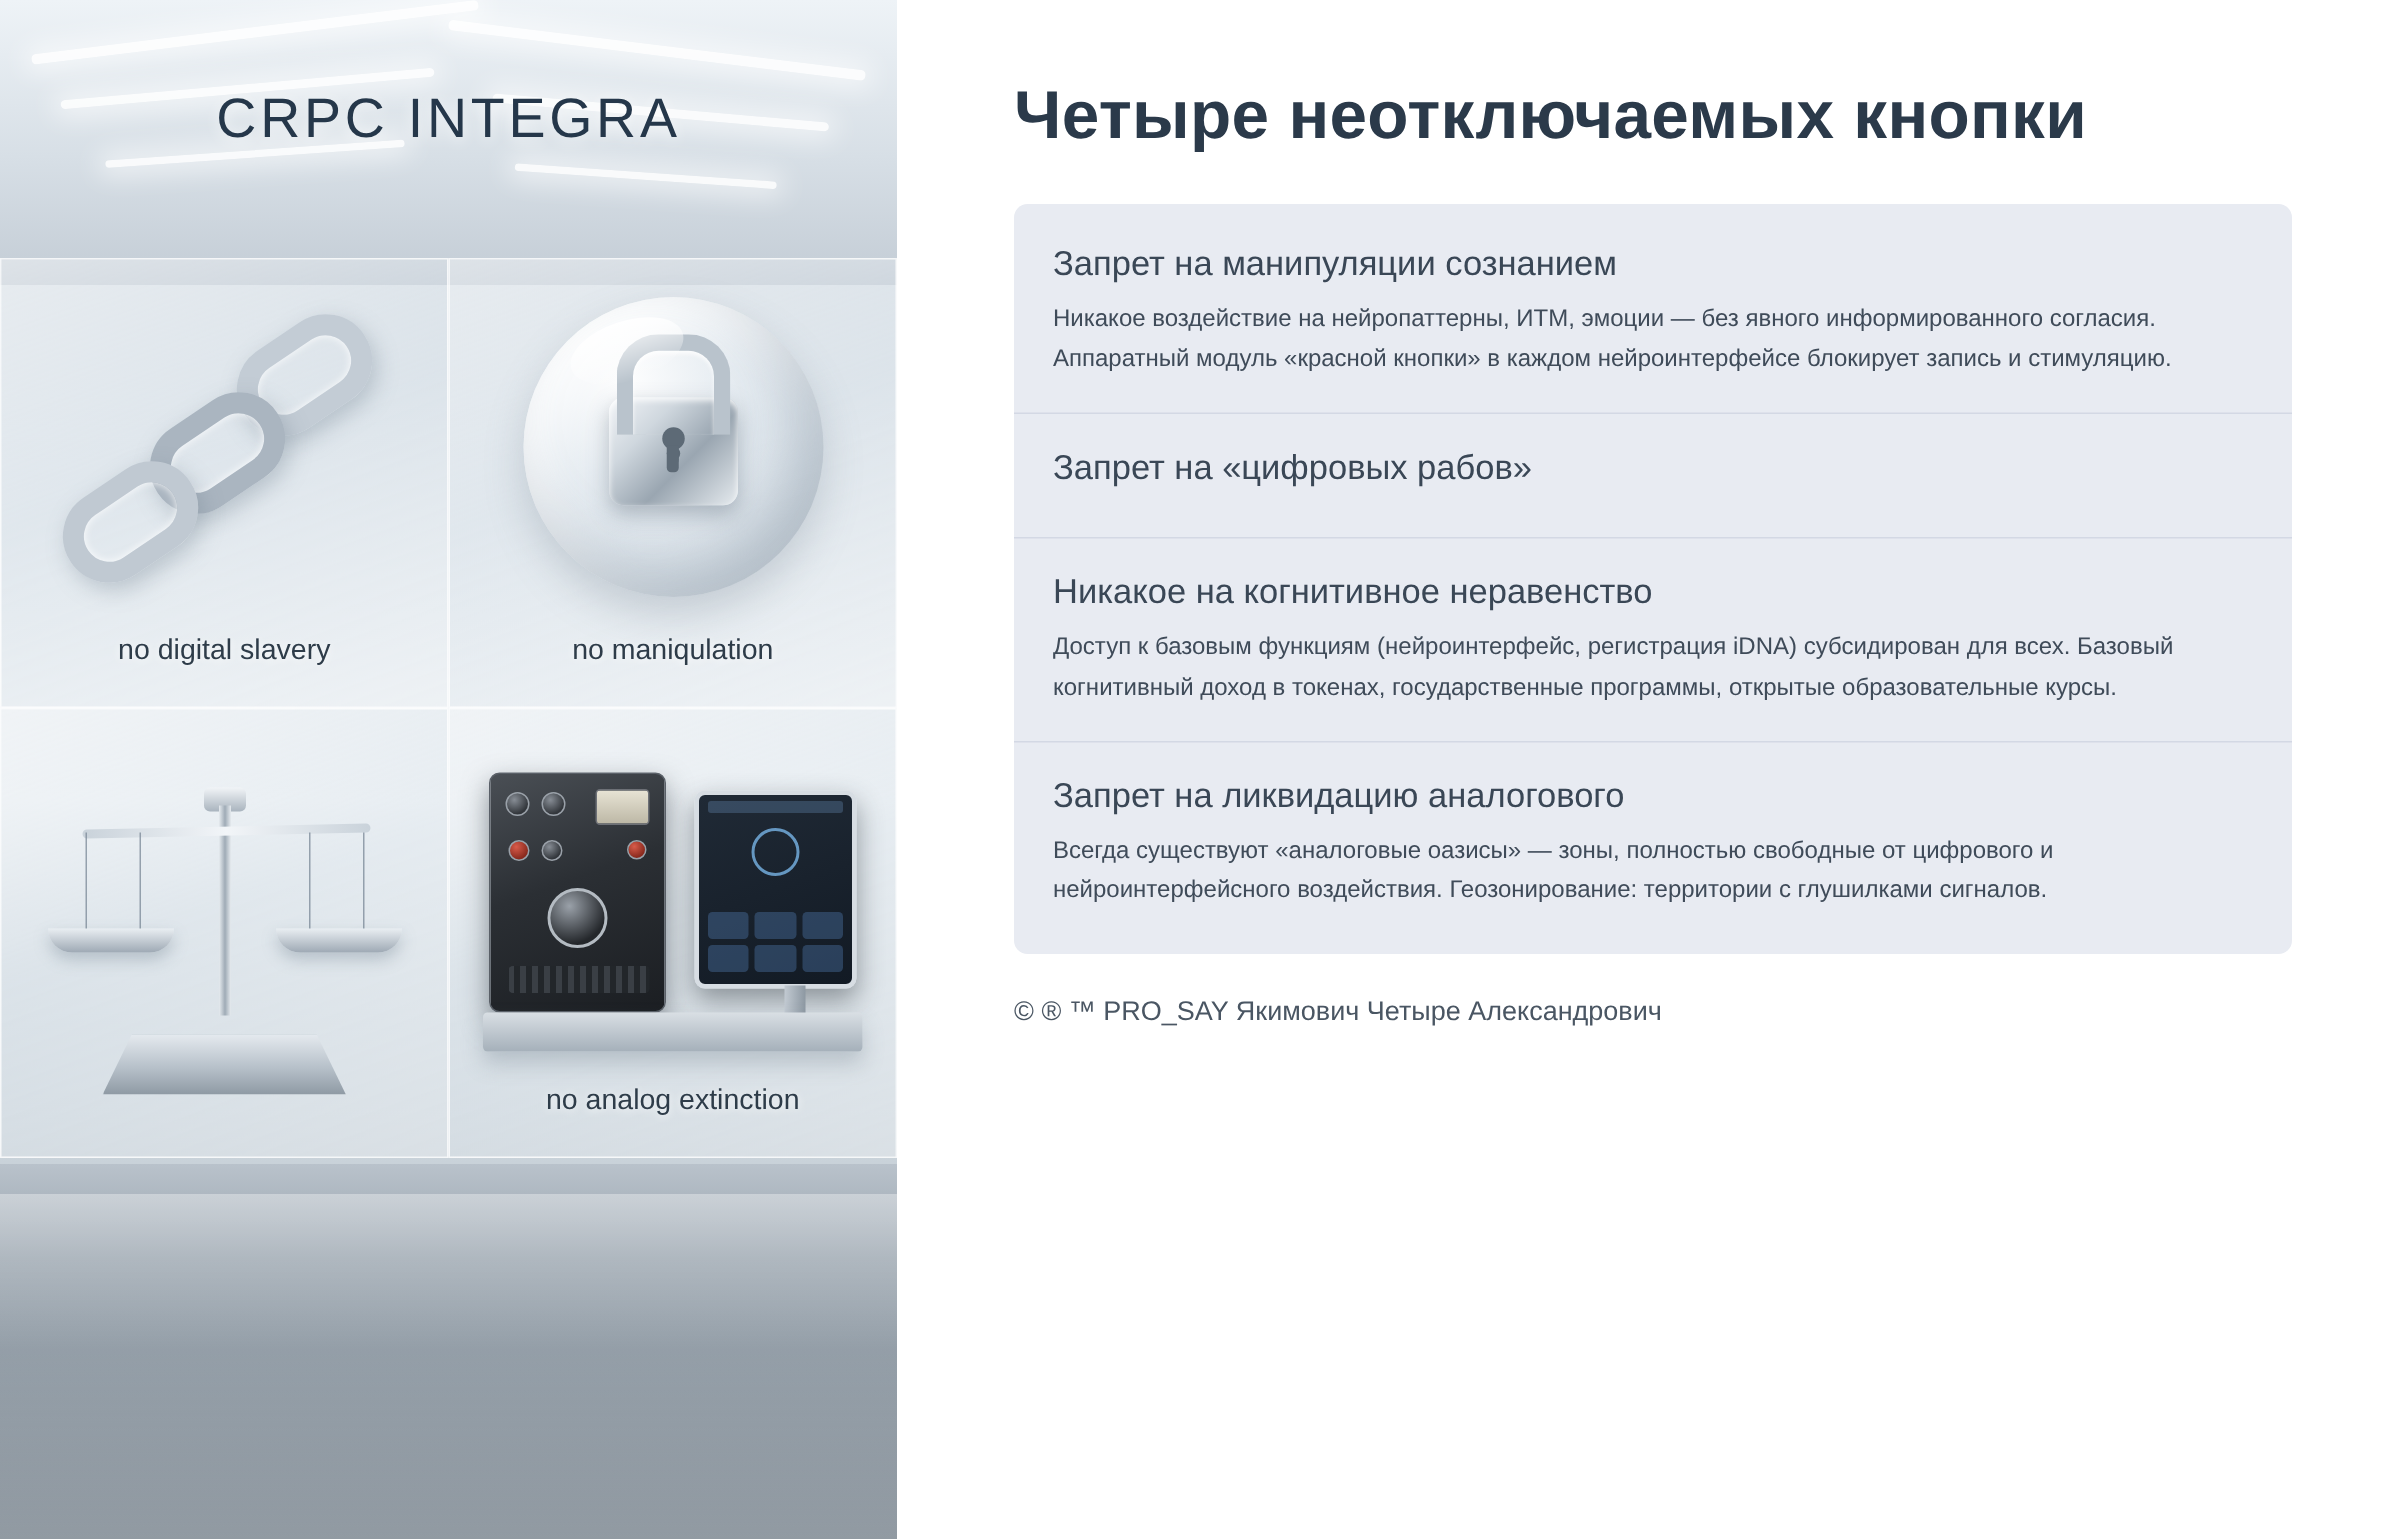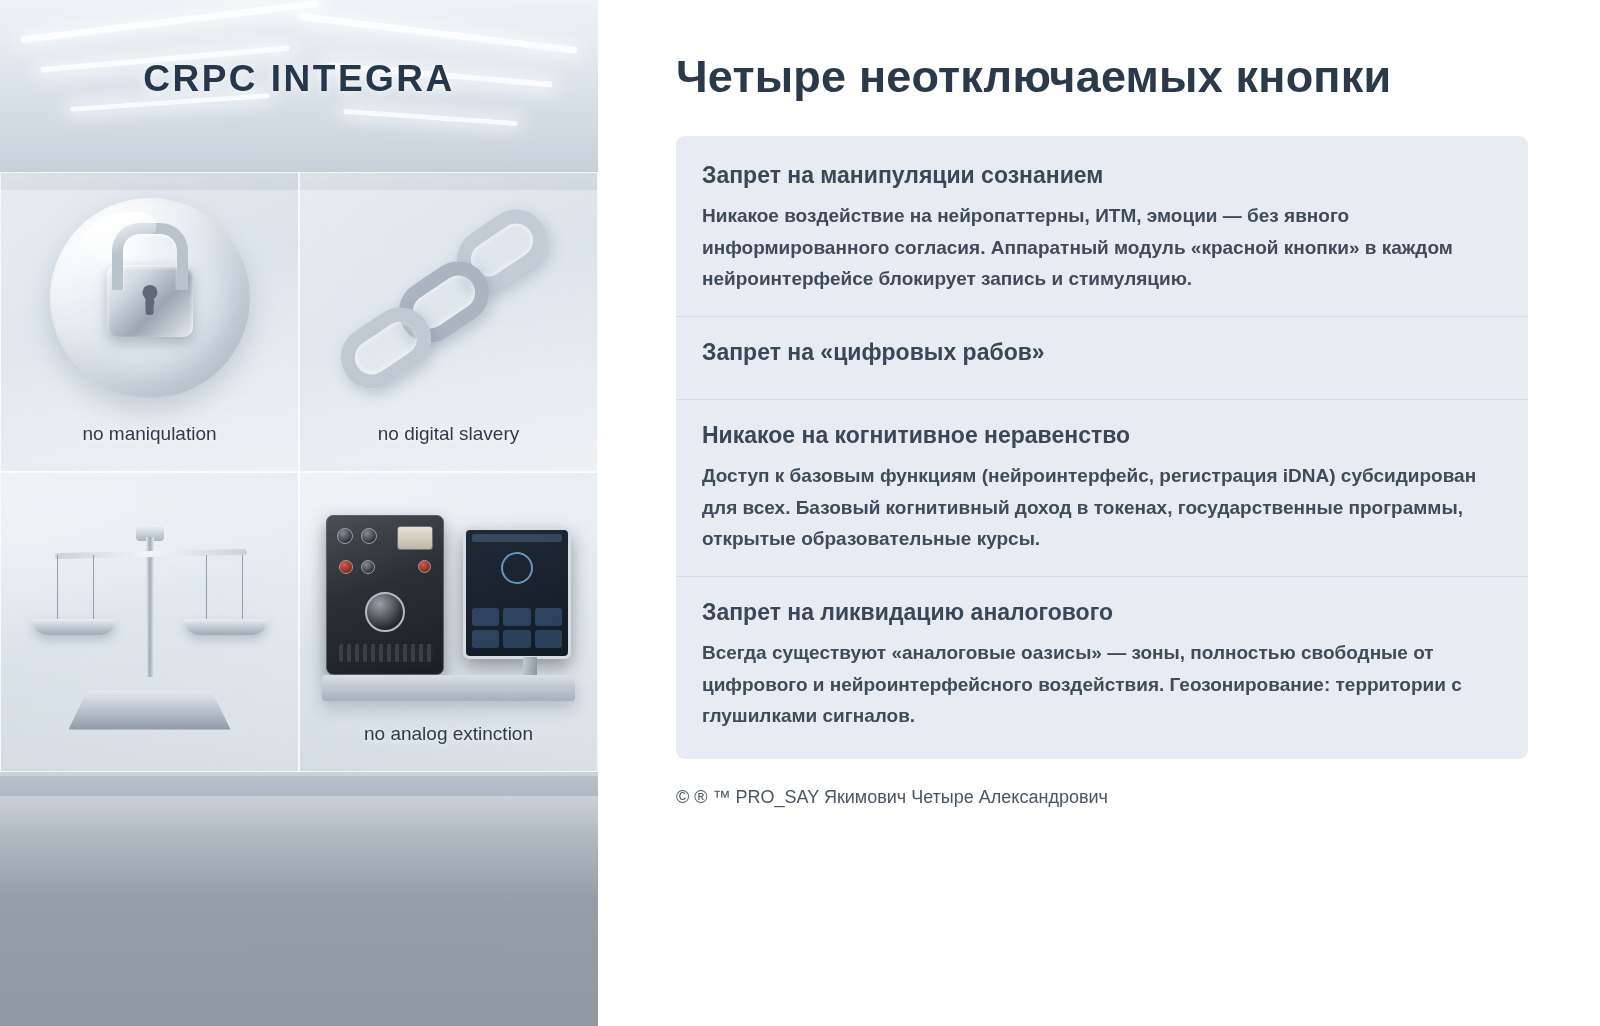--- a/index.html
+++ b/index.html
@@ -55,21 +55,21 @@
   .floor-reflect {
     position: absolute; left: 0; right: 0; bottom: 0; height: 230px;
     background: linear-gradient(180deg, rgba(255,255,255,0.35) 0%, rgba(255,255,255,0.05) 45%, rgba(255,255,255,0.18) 100%);
   }
 
   .brand-title {
     position: absolute;
     top: 58px; left: 0; right: 0;
     text-align: center;
     font-size: 37px;
-    font-weight: bold;
+    font-weight: normal;
     letter-spacing: 2.5px;
     color: #25374a;
     text-shadow: 0 2px 10px rgba(255,255,255,0.8);
     z-index: 6;
   }
 
   
   .panel-grid {
     position: absolute;
     top: 172px; left: 0; width: 598px; height: 600px;
@@ -229,30 +229,29 @@
     line-height: 1.12;
   }
   .rules-card {
     background: #e8ebf2;
     border-radius: 9px;
     padding: 4px 0 6px 0;
   }
   .rule {
     padding: 22px 18px 22px 26px;
     border-bottom: 1px solid #d3d8e4;
-    font-weight: bold;
   }
   .rule:last-child { border-bottom: none; }
   .rule-title {
     font-size: 23px;
     color: #3a4756;
     margin-bottom: 11px;
   }
   .rule-body {
-    font-size: 19px;
+    font-size: 16px;
     line-height: 1.65;
     color: #3f4b59;
   }
   .footer {
     margin-top: 28px;
     font-size: 18px;
     color: #4a5663;
   }
 </style>
 </head>
@@ -269,38 +268,38 @@
       <span class="ceil-beam cb5"></span>
       <span class="ceil-beam cb6"></span>
     </div>
 
     <div class="brand-title">CRPC INTEGRA</div>
 
     <div class="panel-grid">
 
       <div class="panel">
         <div class="art">
+          <div class="chain">
+            <span class="link lk1"></span>
+            <span class="link lk2"></span>
+            <span class="link lk3"></span>
+          </div>
+        </div>
+        <div class="cap">no digital slavery</div>
+      </div>
+
+      <div class="panel">
+        <div class="art">
           <div class="sphere">
             <div class="padlock">
               <span class="keyhole"></span>
             </div>
           </div>
         </div>
         <div class="cap">no maniqulation</div>
-      </div>
-
-      <div class="panel">
-        <div class="art">
-          <div class="chain">
-            <span class="link lk1"></span>
-            <span class="link lk2"></span>
-            <span class="link lk3"></span>
-          </div>
-        </div>
-        <div class="cap">no digital slavery</div>
       </div>
 
       <div class="panel">
         <div class="art">
           <div class="scales">
             <span class="sc-top"></span>
             <span class="sc-post"></span>
             <span class="sc-beam"></span>
             <span class="sc-str" style="left:22px;"></span>
             <span class="sc-str" style="left:58px;"></span>

